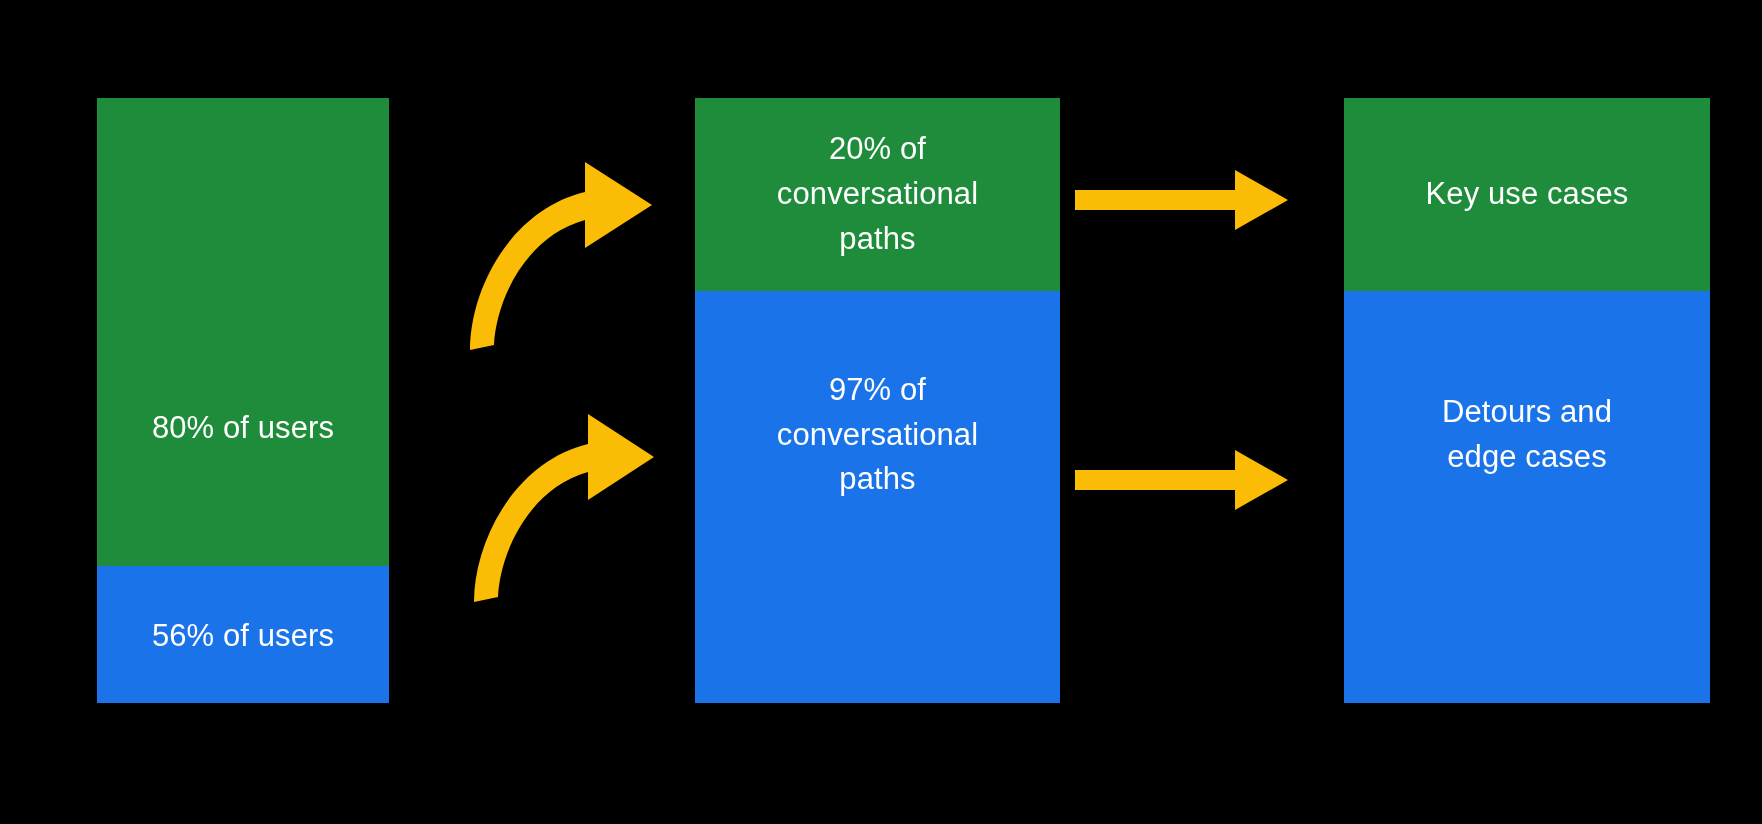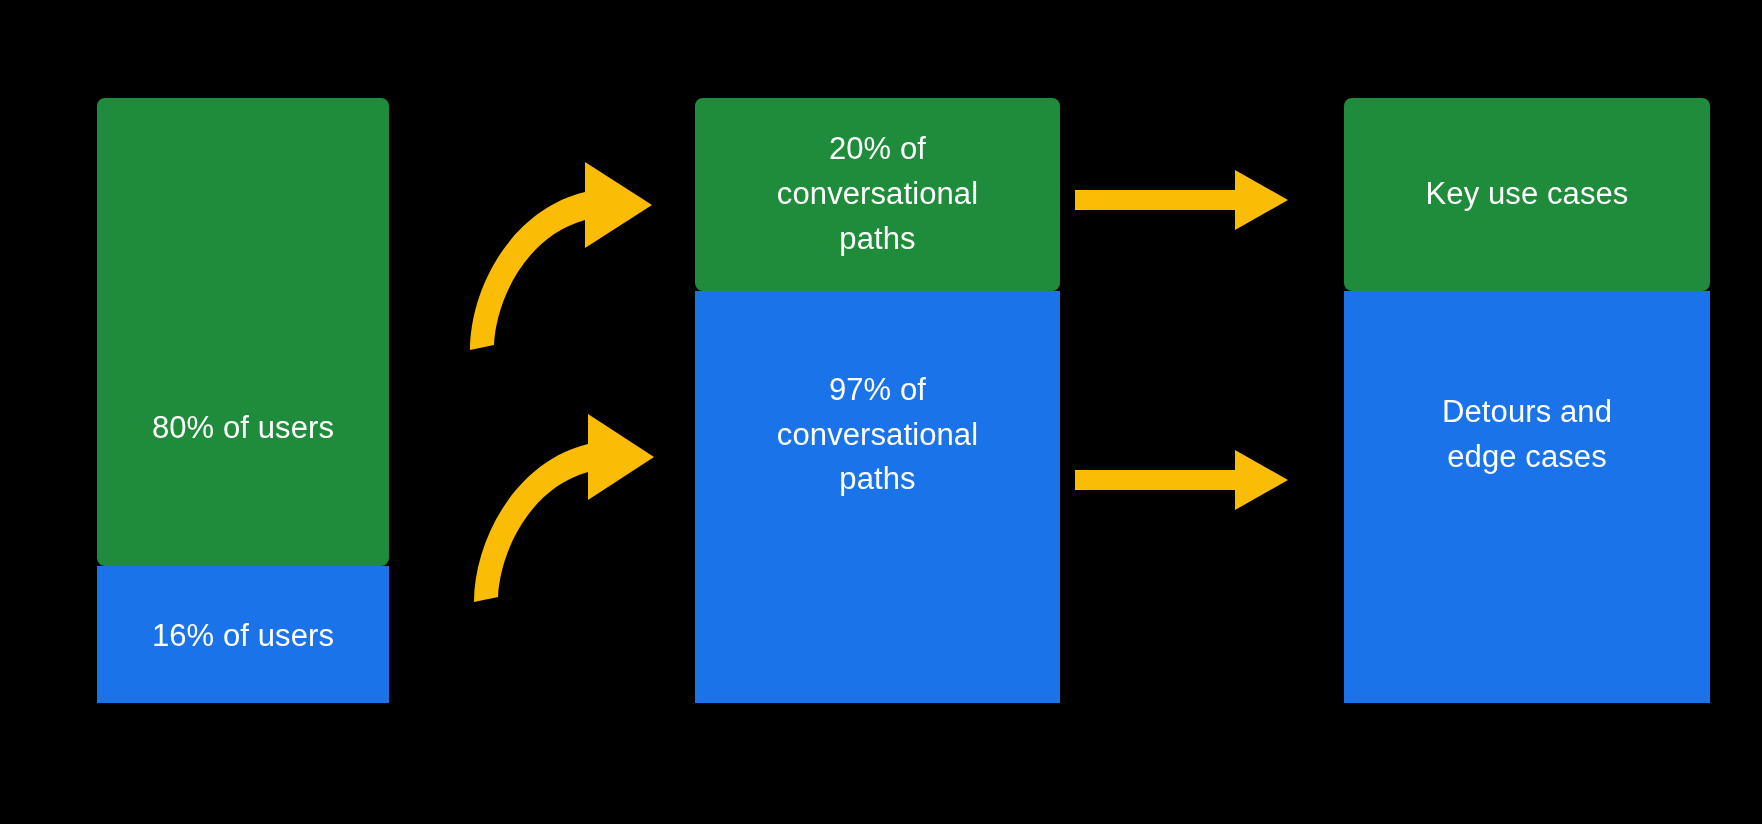--- a/index.html
+++ b/index.html
@@ -26,21 +26,21 @@
     flex-direction: column;
   }
   .seg {
     position: relative;
     display: flex;
     align-items: center;
     justify-content: center;
     box-sizing: border-box;
     overflow: hidden;
   }
-  .seg-green { background: #1E8C3B; border-radius: 8px; }
+  .seg-green { background: #1E8C3B; }
   .seg-blue  { background: #1A73E8; }
 
   .seg-label {
     color: #FFFFFF;
     font-size: 31px;
     font-weight: 400;
     line-height: 1.45;
     text-align: center;
     letter-spacing: 0.1px;
     padding: 0 12px;
@@ -84,21 +84,21 @@
 </head>
 <body>
 
 <div id="canvas">
 
   <div class="column" id="col-users">
     <div class="seg seg-green s-top">
       <span class="seg-label">80% of users</span>
     </div>
     <div class="seg seg-blue s-bot">
-      <span class="seg-label">16% of users</span>
+      <span class="seg-label">56% of users</span>
     </div>
   </div>
 
   <div class="column" id="col-paths">
     <div class="seg seg-green s-top">
       <span class="seg-label">20% of
 conversational
 paths</span>
     </div>
     <div class="seg seg-blue s-bot">

